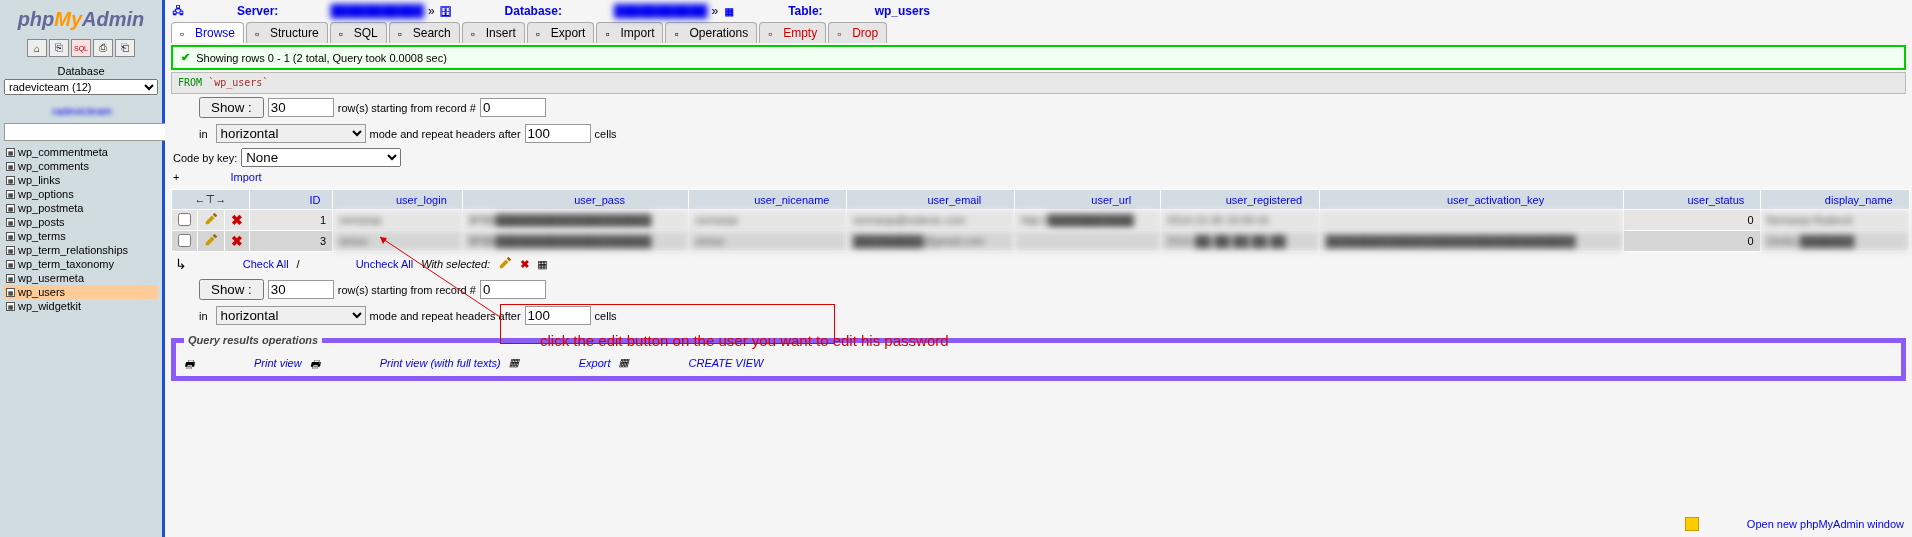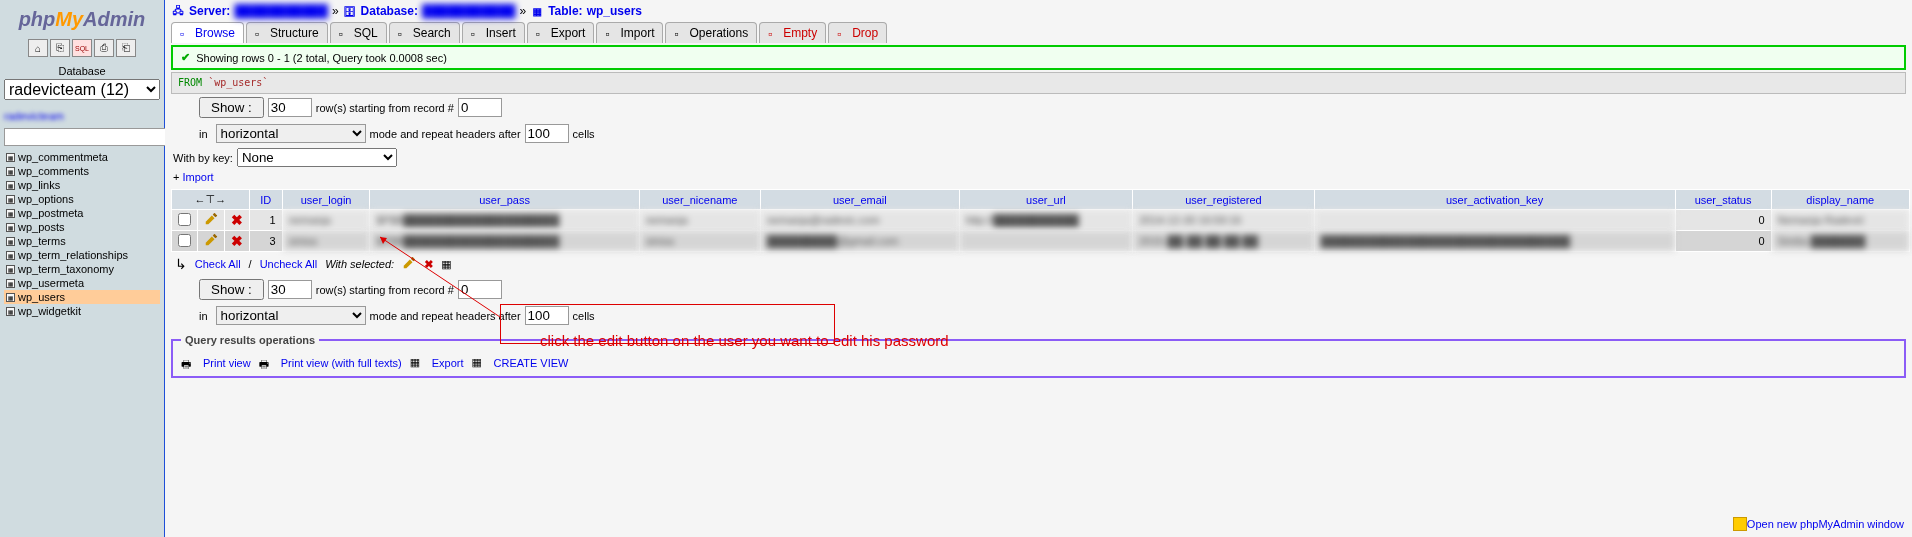--- a/index.html
+++ b/index.html
@@ -1,28 +1,28 @@
 <!DOCTYPE html>
 <html><head>
 <meta charset="utf-8">
 <style>
 * { box-sizing: border-box; margin: 0; padding: 0; }
 body { font-family: sans-serif; font-size: 11px; background: #f5f5f5; display: flex; width: 1912px; height: 537px; overflow: hidden; }
-a { color: #0000ee; text-decoration: none; cursor: pointer; }
-
-
-#sidebar { width: 165px; background: #d0dce0; border-right: 1px solid #1d4ed8; display: flex; flex-direction: column; padding: 4px; }
+a { color: #0000ee; text-decoration: none; cursor: pointer; margin-left: 48px; }
+
+
+#sidebar { width: 165px; background: #d0dce0; border-right: 3px solid #1d4ed8; display: flex; flex-direction: column; padding: 4px; }
 #logo { text-align: center; font-size: 20px; font-weight: bold; font-style: italic; padding: 4px 0 8px; }
 #logo .php { color: #666699; }
 #logo .my { color: #ff9900; }
 #logo .admin { color: #666699; }
 #toolbar-icons { display: flex; justify-content: center; gap: 2px; margin-bottom: 8px; }
 #toolbar-icons .tbicon { width: 20px; height: 18px; border: 1px solid #888; background: #eee; display: flex; align-items: center; justify-content: center; font-size: 10px; cursor: pointer; }
 #db-label { text-align: center; font-size: 11px; margin-bottom: 2px; }
-#db-select { width: 100%; font-size: 16px; margin-bottom: 8px; }
+#db-select { width: 100%; font-size: 11px; margin-bottom: 8px; }
 #dbname-link { color: #0000ee; padding: 2px 0 6px; filter: blur(2px); }
 #filter-row { display: flex; align-items: center; gap: 2px; margin-bottom: 4px; }
 #filter-row input { flex: 1; border: 1px solid #999; height: 18px; padding: 0 2px; }
 #filter-row .x { border: 1px solid #888; background: #ddd; width: 14px; height: 14px; display: flex; align-items: center; justify-content: center; font-size: 9px; cursor: pointer; }
 #table-list { list-style: none; }
 #table-list li { padding: 1px 2px; cursor: pointer; display: flex; align-items: center; gap: 3px; }
 #table-list li.sel { background: #ffcc99; }
 #table-list .tbl-icon { width: 9px; height: 9px; border: 1px solid #555; background: #f8f8f8; font-size: 6px; display:flex; align-items:center; justify-content:center; }
 
 
@@ -46,21 +46,21 @@
 #sql-box .kw-from { color: #080; }
 #sql-box .kw-limit { color: #909; }
 #sql-box .str { color: #a52a2a; }
 #sql-box .num { color: #888; }
 
 #sql-actions { text-align: right; padding: 2px 6px 6px; }
 #sql-actions label { cursor: pointer; }
 
 .show-row, .mode-row { display: flex; align-items: center; gap: 4px; padding: 3px 0 3px 30px; }
 .show-row button { padding: 1px 10px; cursor: pointer; }
-.show-row input, .mode-row input { width: 44px; border: 1px solid #999; padding: 1px 2px; }
+.show-row input, .mode-row input { width: 66px; border: 1px solid #999; padding: 1px 2px; }
 .mode-row select { border: 1px solid #999; padding: 0; }
 .mode-row .in { margin-right: 4px; }
 #sort-row { display: flex; align-items: center; gap: 4px; padding: 2px 4px; }
 #sort-row select { width: 160px; }
 #options-link { padding: 2px 4px 6px; }
 
 
 #results { border-collapse: collapse; width: 100%; margin: 0 2px; }
 #results th { background: #d3dce3; border: 1px solid #fff; padding: 3px 6px; color: #0000ee; text-align: center; font-weight: normal; cursor: pointer; }
 #results th.first { color: #000; }
@@ -76,21 +76,21 @@
 #checkall-row { display: flex; align-items: center; gap: 8px; padding: 4px 6px; }
 #checkall-row .arrow { font-size: 14px; }
 #checkall-row .ws { font-style: italic; }
 #checkall-row .act-icon { cursor: pointer; }
 
 
 #anno-box { position: absolute; border: 1px solid #d00; left: 335px; top: 304px; width: 335px; height: 40px; pointer-events: none; }
 #anno-text { position: absolute; color: #d00; font-size: 15px; left: 375px; top: 332px; pointer-events: none; }
 #anno-arrow { position: absolute; left: 210px; top: 232px; width: 130px; height: 90px; pointer-events: none; }
 
-#fieldset-ops { border: 2px solid #8b5cf6; margin: 6px 2px; padding: 6px 8px; }
+#fieldset-ops { border: 5px solid #8b5cf6; margin: 6px 2px; padding: 6px 8px; font-style: italic; }
 #fieldset-ops legend { padding: 0 4px; font-weight: bold; color: #444; }
 #ops-links { display: flex; align-items: center; gap: 8px; padding-top: 4px; }
 #ops-links .oicon { width: 14px; height: 14px; }
 
 #bottom-link { position: absolute; right: 8px; bottom: 6px; display: flex; align-items: center; }
 #bottom-link .wicon { width: 14px; height: 14px; background: #fc0; border: 1px solid #c90; }
 
 svg.pencil-svg { width: 14px; height: 14px; }
 </style>
 </head>
@@ -243,21 +243,21 @@
     <input value="0" style="">
   </div>
   <div class="mode-row" style="padding-left:30px;">
     <span class="in">in</span>
     <select style="width:150px;"><option>horizontal</option></select>
     <span>mode and repeat headers after</span>
     <input value="100" style="">
     <span>cells</span>
   </div>
   <div id="sort-row">
-    <span>With by key:</span>
+    <span>Code by key:</span>
     <select><option>None</option></select>
   </div>
   <div id="options-link">+ <a>Import</a></div>
 
   <table id="results">
     <thead>
         <tr id="thead-row">
           <th class="first" colspan="3">←⊤→</th>
           <th><a>ID</a></th>
           <th><a>user_login</a></th>

